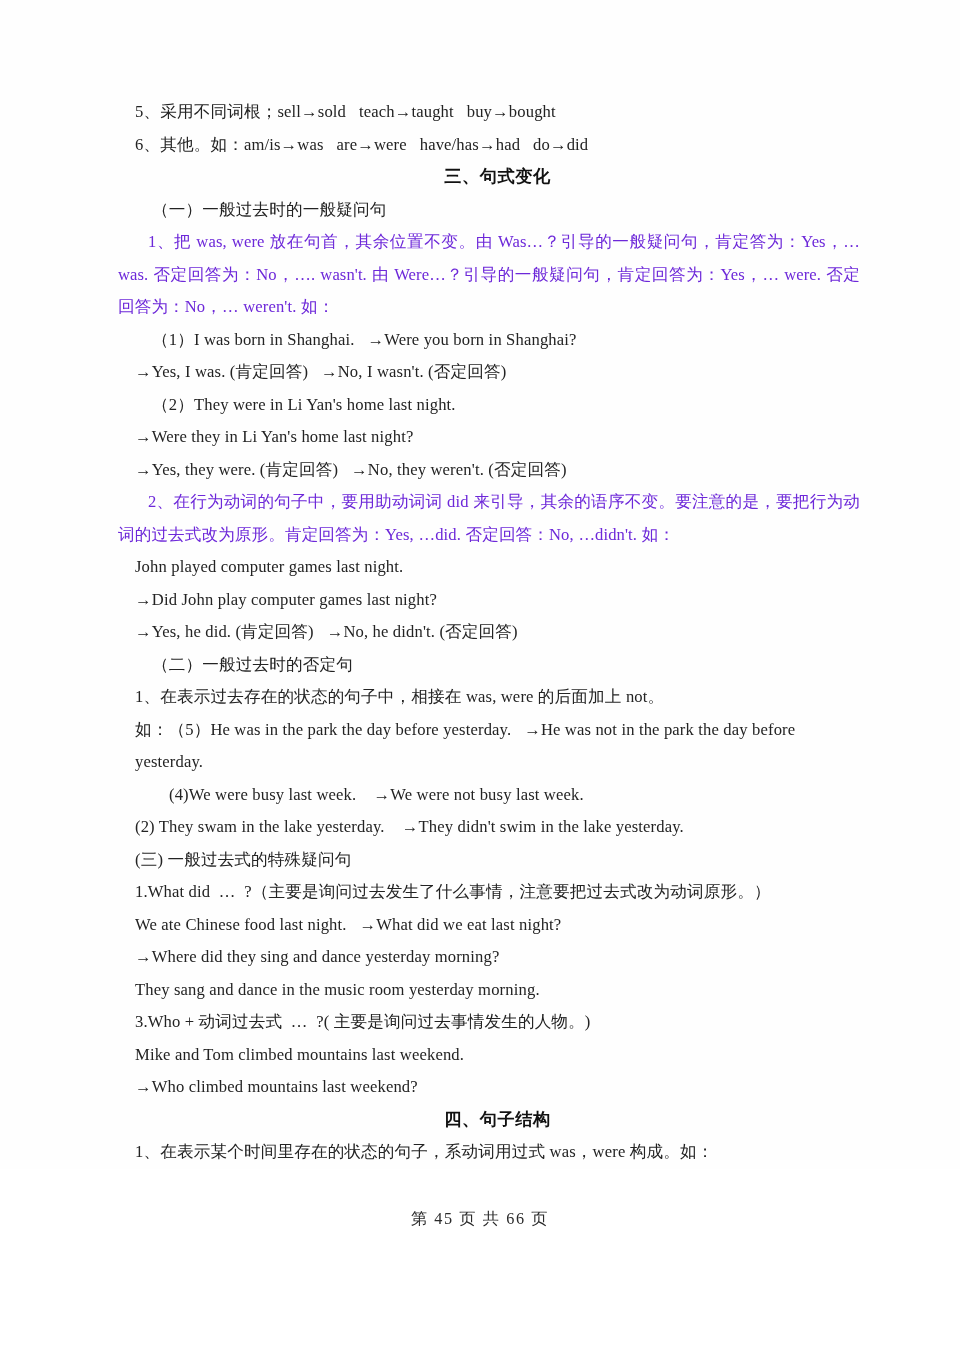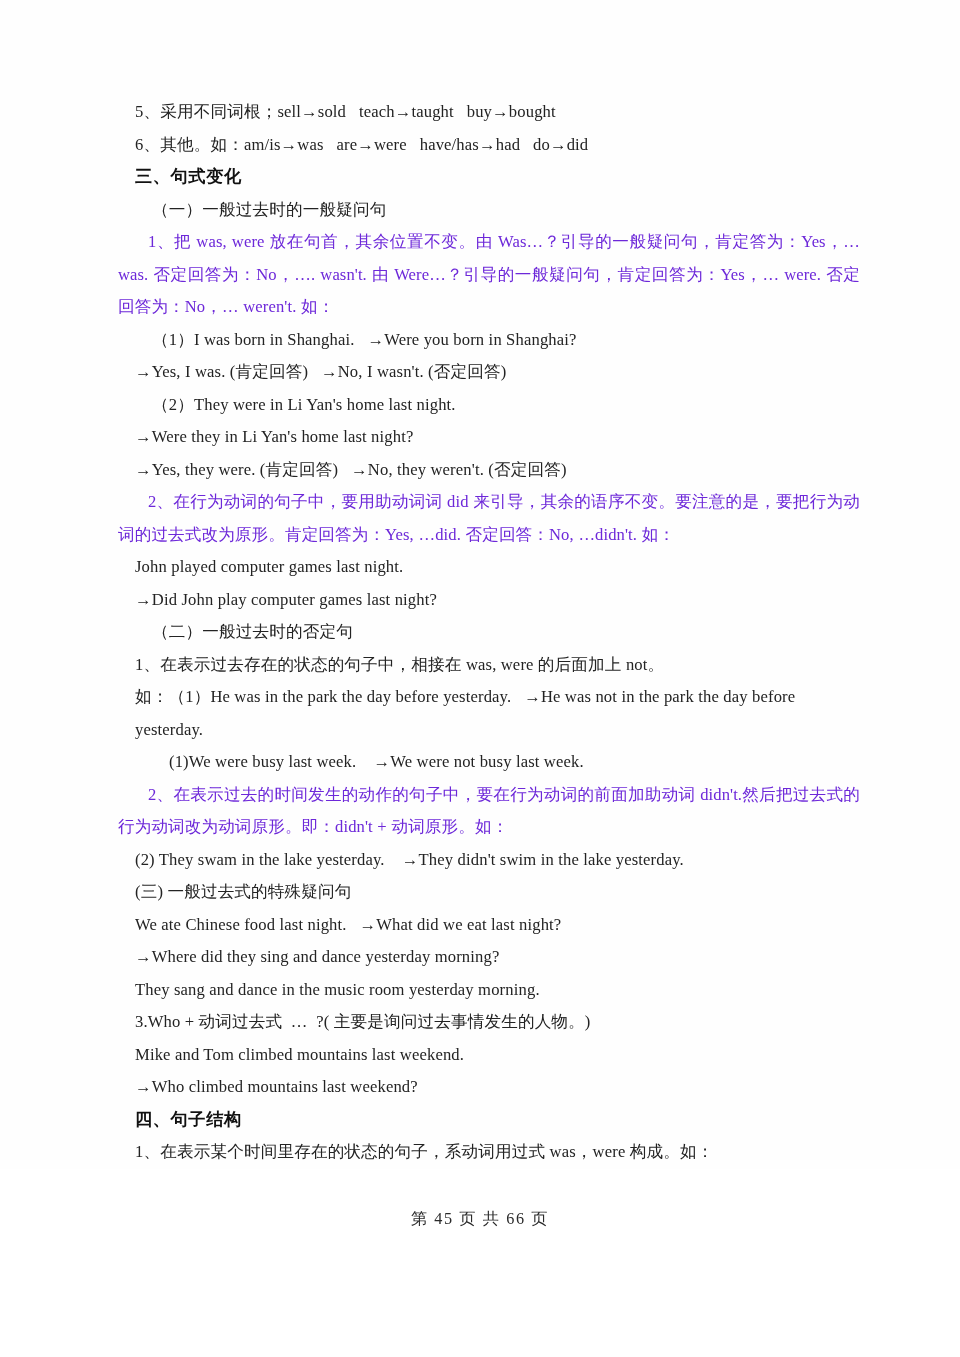--- a/index.html
+++ b/index.html
@@ -45,20 +45,21 @@
   .ind-1 { padding-left: 17px; }   
   .ind-2 { padding-left: 34px; }   
   .ind-3 { padding-left: 51px; }
 
   .heading {
     font-size: 17.2px;
     line-height: 32.5px;
     font-weight: bold;
     letter-spacing: 0.6px;
     color: #111111;
+    text-align: center;
   }
 
   
   .jpara {
     font-size: 16.6px;
     line-height: 32.5px;
     text-align: justify;
     text-justify: inter-ideograph;
     text-indent: 30px;
     color: #6d28d9;
@@ -91,27 +92,28 @@
       <div class="line ind-2">（一）一般过去时的一般疑问句</div>
       <div class="jpara w-full">1、把 was, were 放在句首，其余位置不变。由 Was…？引导的一般疑问句，肯定答为：Yes，… was. 否定回答为：No，…. wasn't. 由 Were…？引导的一般疑问句，肯定回答为：Yes，… were. 否定回答为：No，… weren't. 如：</div>
       <div class="line ind-2">（1）I was born in Shanghai.   →Were you born in Shanghai?</div>
       <div class="line ind-1">→Yes, I was. (肯定回答)   →No, I wasn't. (否定回答)</div>
       <div class="line ind-2">（2）They were in Li Yan's home last night.</div>
       <div class="line ind-1">→Were they in Li Yan's home last night?</div>
       <div class="line ind-1">→Yes, they were. (肯定回答)   →No, they weren't. (否定回答)</div>
       <div class="jpara w-full">2、在行为动词的句子中，要用助动词词 did 来引导，其余的语序不变。要注意的是，要把行为动词的过去式改为原形。肯定回答为：Yes, …did. 否定回答：No, …didn't. 如：</div>
       <div class="line ind-1">John played computer games last night.</div>
       <div class="line ind-1">→Did John play computer games last night?</div>
+      <div class="line ind-1">→Yes, he did. (肯定回答)   →No, he didn't. (否定回答)</div>
       <div class="line ind-2">（二）一般过去时的否定句</div>
       <div class="line ind-1">1、在表示过去存在的状态的句子中，相接在 was, were 的后面加上 not。</div>
-      <div class="line ind-1">如：（1）He was in the park the day before yesterday.   →He was not in the park the day before yesterday.</div>
-      <div class="line ind-3">(1)We were busy last week.    →We were not busy last week.</div>
-      <div class="jpara w-full">2、在表示过去的时间发生的动作的句子中，要在行为动词的前面加助动词 didn't.然后把过去式的行为动词改为动词原形。即：didn't + 动词原形。如：</div>
+      <div class="line ind-1">如：（5）He was in the park the day before yesterday.   →He was not in the park the day before yesterday.</div>
+      <div class="line ind-3">(4)We were busy last week.    →We were not busy last week.</div>
       <div class="line ind-1">(2) They swam in the lake yesterday.    →They didn't swim in the lake yesterday.</div>
       <div class="line ind-1">(三) 一般过去式的特殊疑问句</div>
+      <div class="line ind-1">1.What did  …  ?（主要是询问过去发生了什么事情，注意要把过去式改为动词原形。）</div>
       <div class="line ind-1">We ate Chinese food last night.   →What did we eat last night?</div>
       <div class="line ind-1">→Where did they sing and dance yesterday morning?</div>
       <div class="line ind-1">They sang and dance in the music room yesterday morning.</div>
       <div class="line ind-1">3.Who + 动词过去式  …  ?( 主要是询问过去事情发生的人物。)</div>
       <div class="line ind-1">Mike and Tom climbed mountains last weekend.</div>
       <div class="line ind-1">→Who climbed mountains last weekend?</div>
       <div class="heading ind-1">四、句子结构</div>
       <div class="line ind-1">1、在表示某个时间里存在的状态的句子，系动词用过式 was，were 构成。如：</div>
     </div>
 

